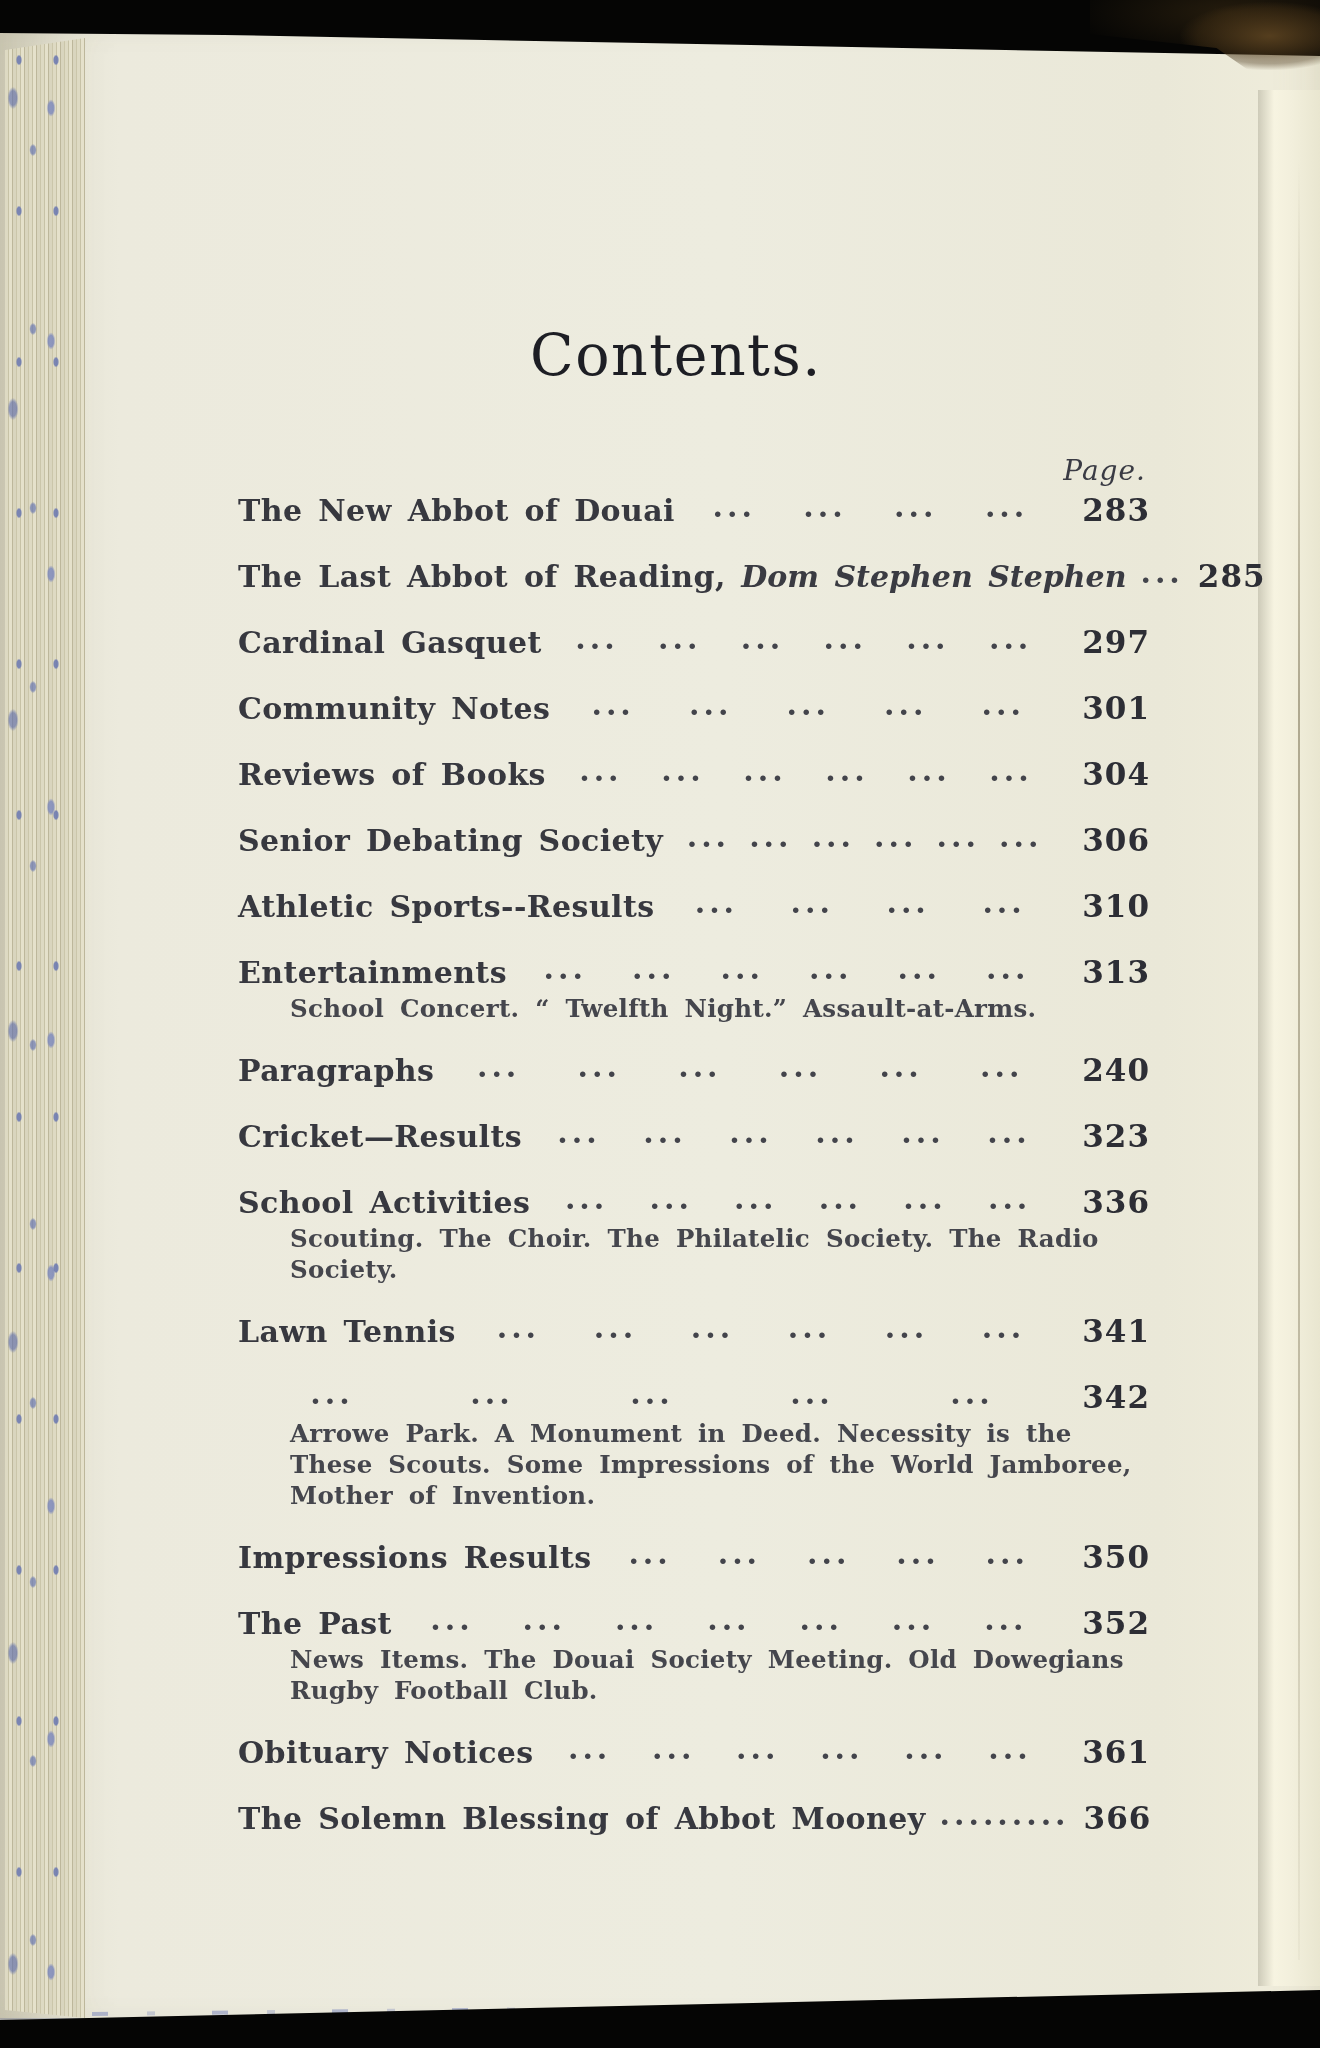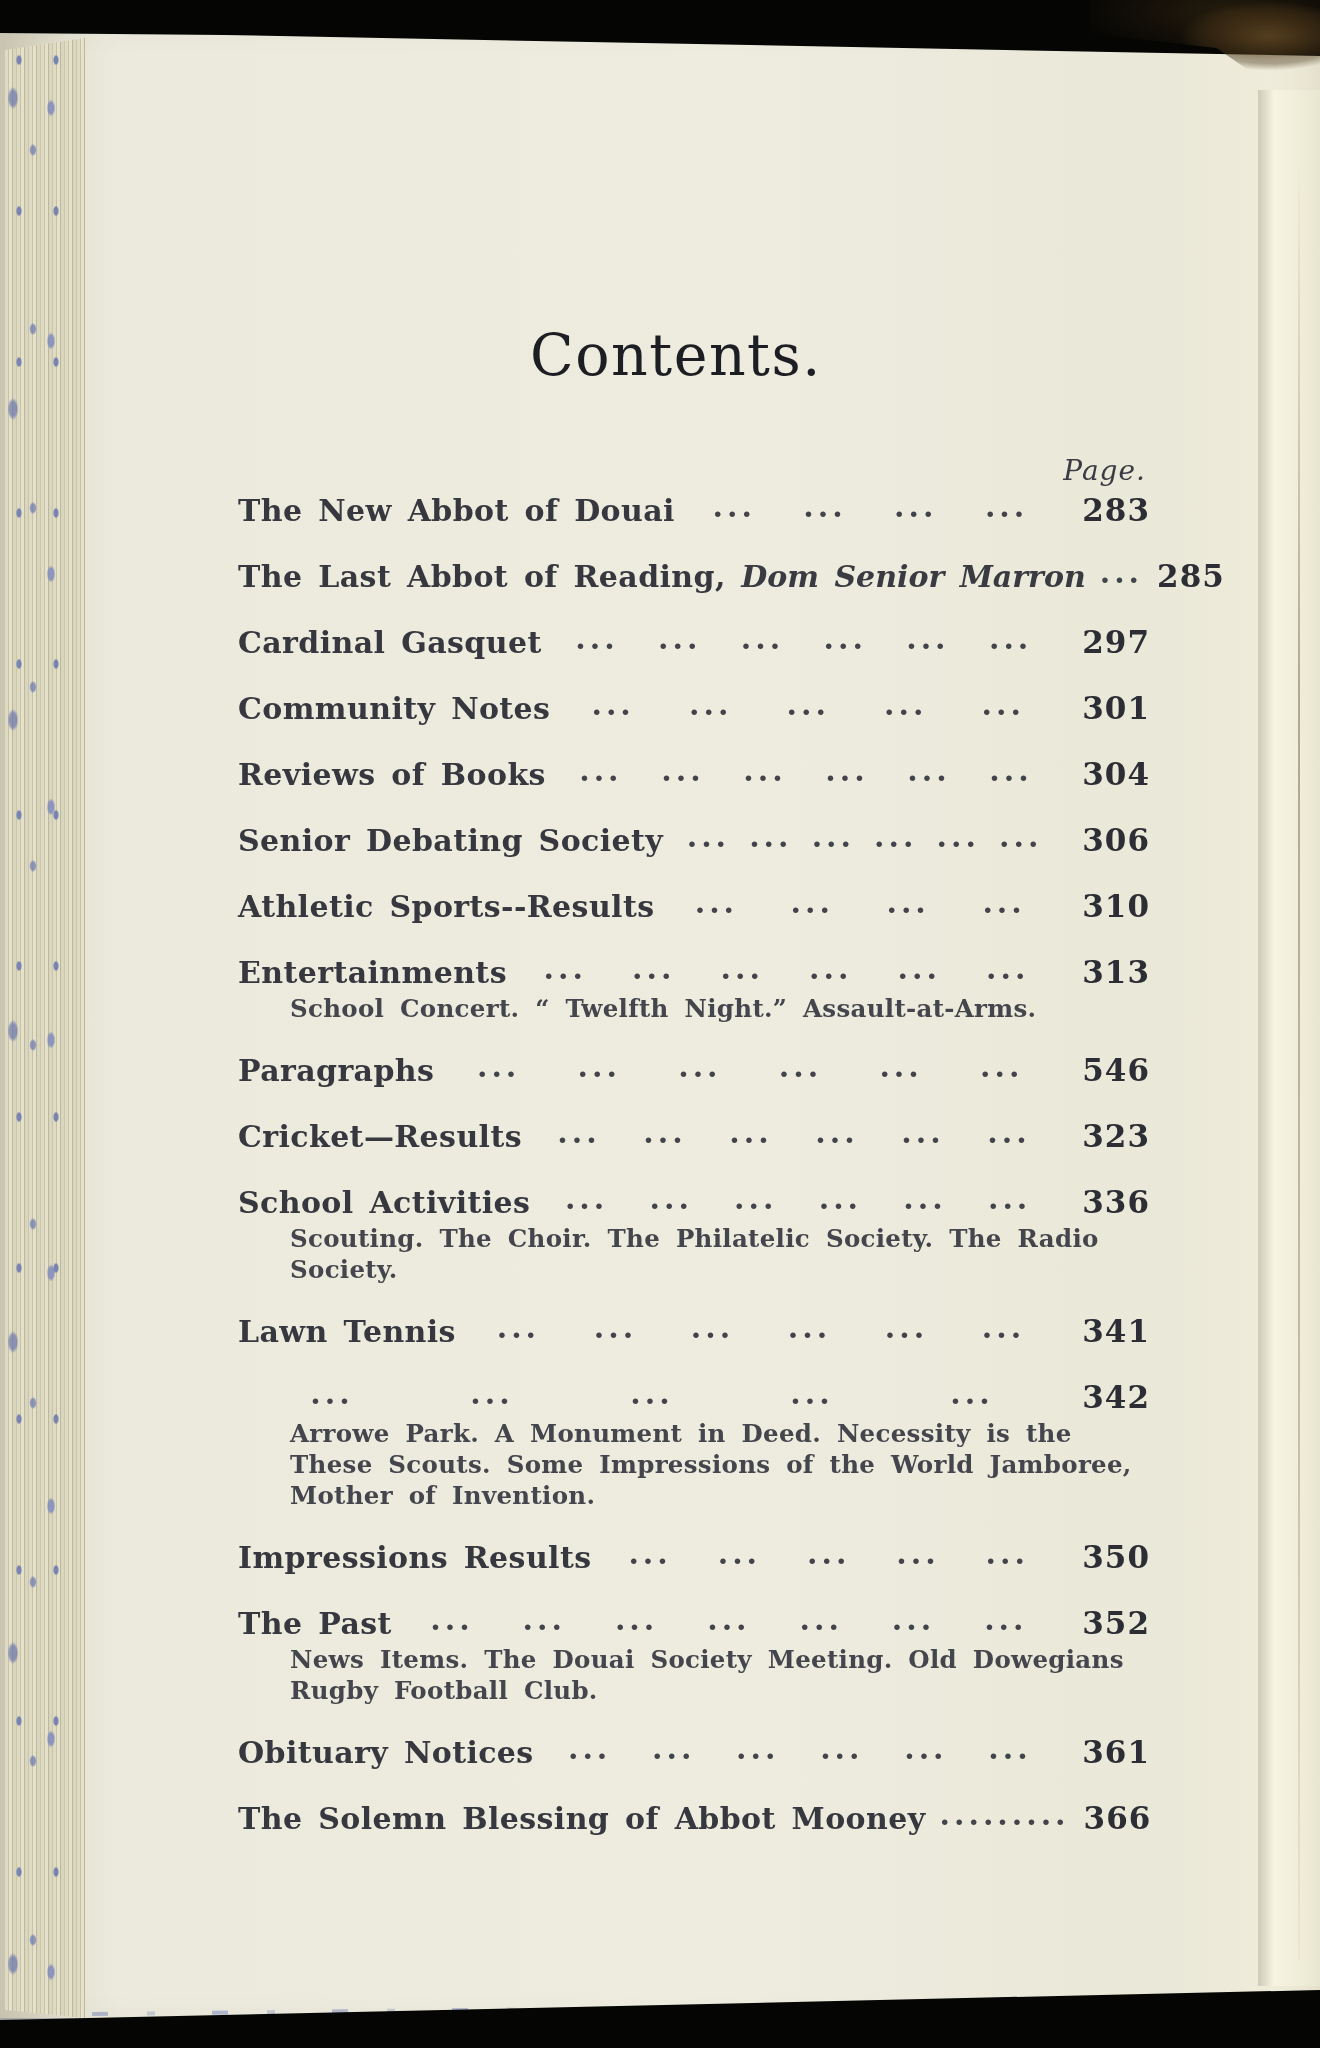--- a/index.html
+++ b/index.html
@@ -99,21 +99,21 @@
                 <span class="dotgroup">...</span>
               </span>
       <span class="entry-page">283</span>
     </div>
 
   </div>
 
   <div class="entry">
     <div class="entry-main">
       <span class="entry-label">The Last Abbot of Reading,</span>
-      <span class="entry-label-italic"> Dom Senior Marron</span>
+      <span class="entry-label-italic"> Dom Stephen Stephen</span>
       <span class="leader">
                 <span class="dotgroup">...</span>
               </span>
       <span class="entry-page">285</span>
     </div>
 
   </div>
 
   <div class="entry">
     <div class="entry-main">
@@ -221,21 +221,21 @@
       <span class="entry-label">Paragraphs</span>
 
       <span class="leader">
                 <span class="dotgroup">...</span>
                 <span class="dotgroup">...</span>
                 <span class="dotgroup">...</span>
                 <span class="dotgroup">...</span>
                 <span class="dotgroup">...</span>
                 <span class="dotgroup">...</span>
               </span>
-      <span class="entry-page">546</span>
+      <span class="entry-page">240</span>
     </div>
 
   </div>
 
   <div class="entry">
     <div class="entry-main">
       <span class="entry-label">Cricket—Results</span>
 
       <span class="leader">
                 <span class="dotgroup">...</span>

